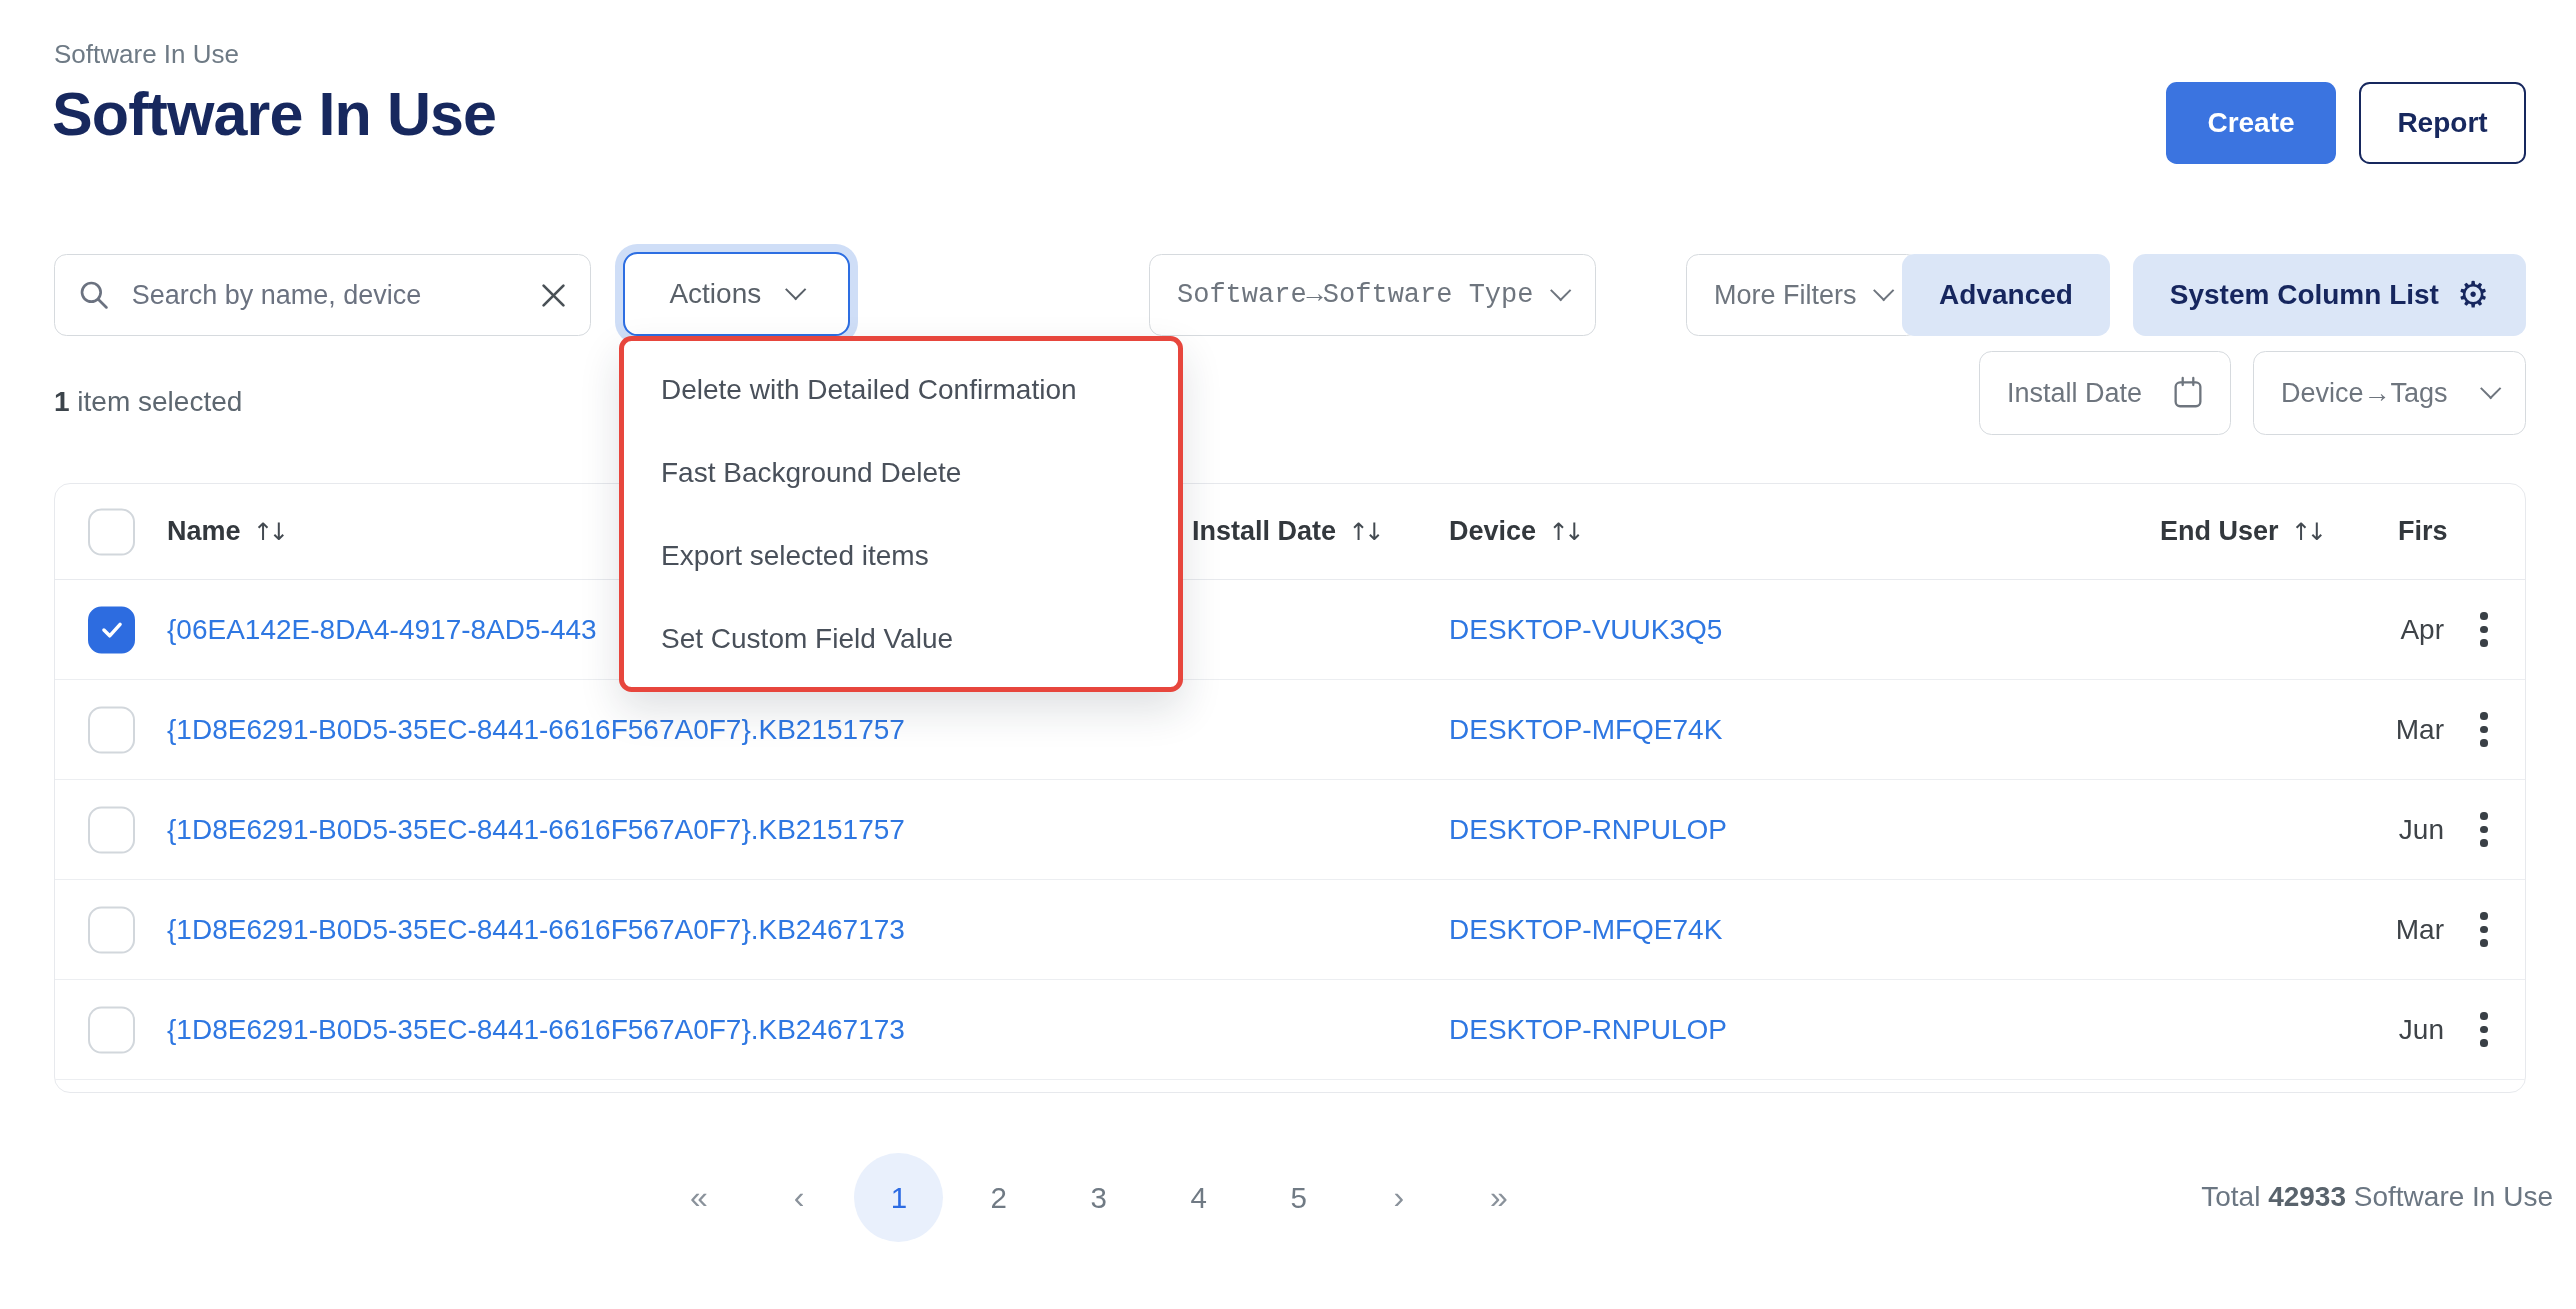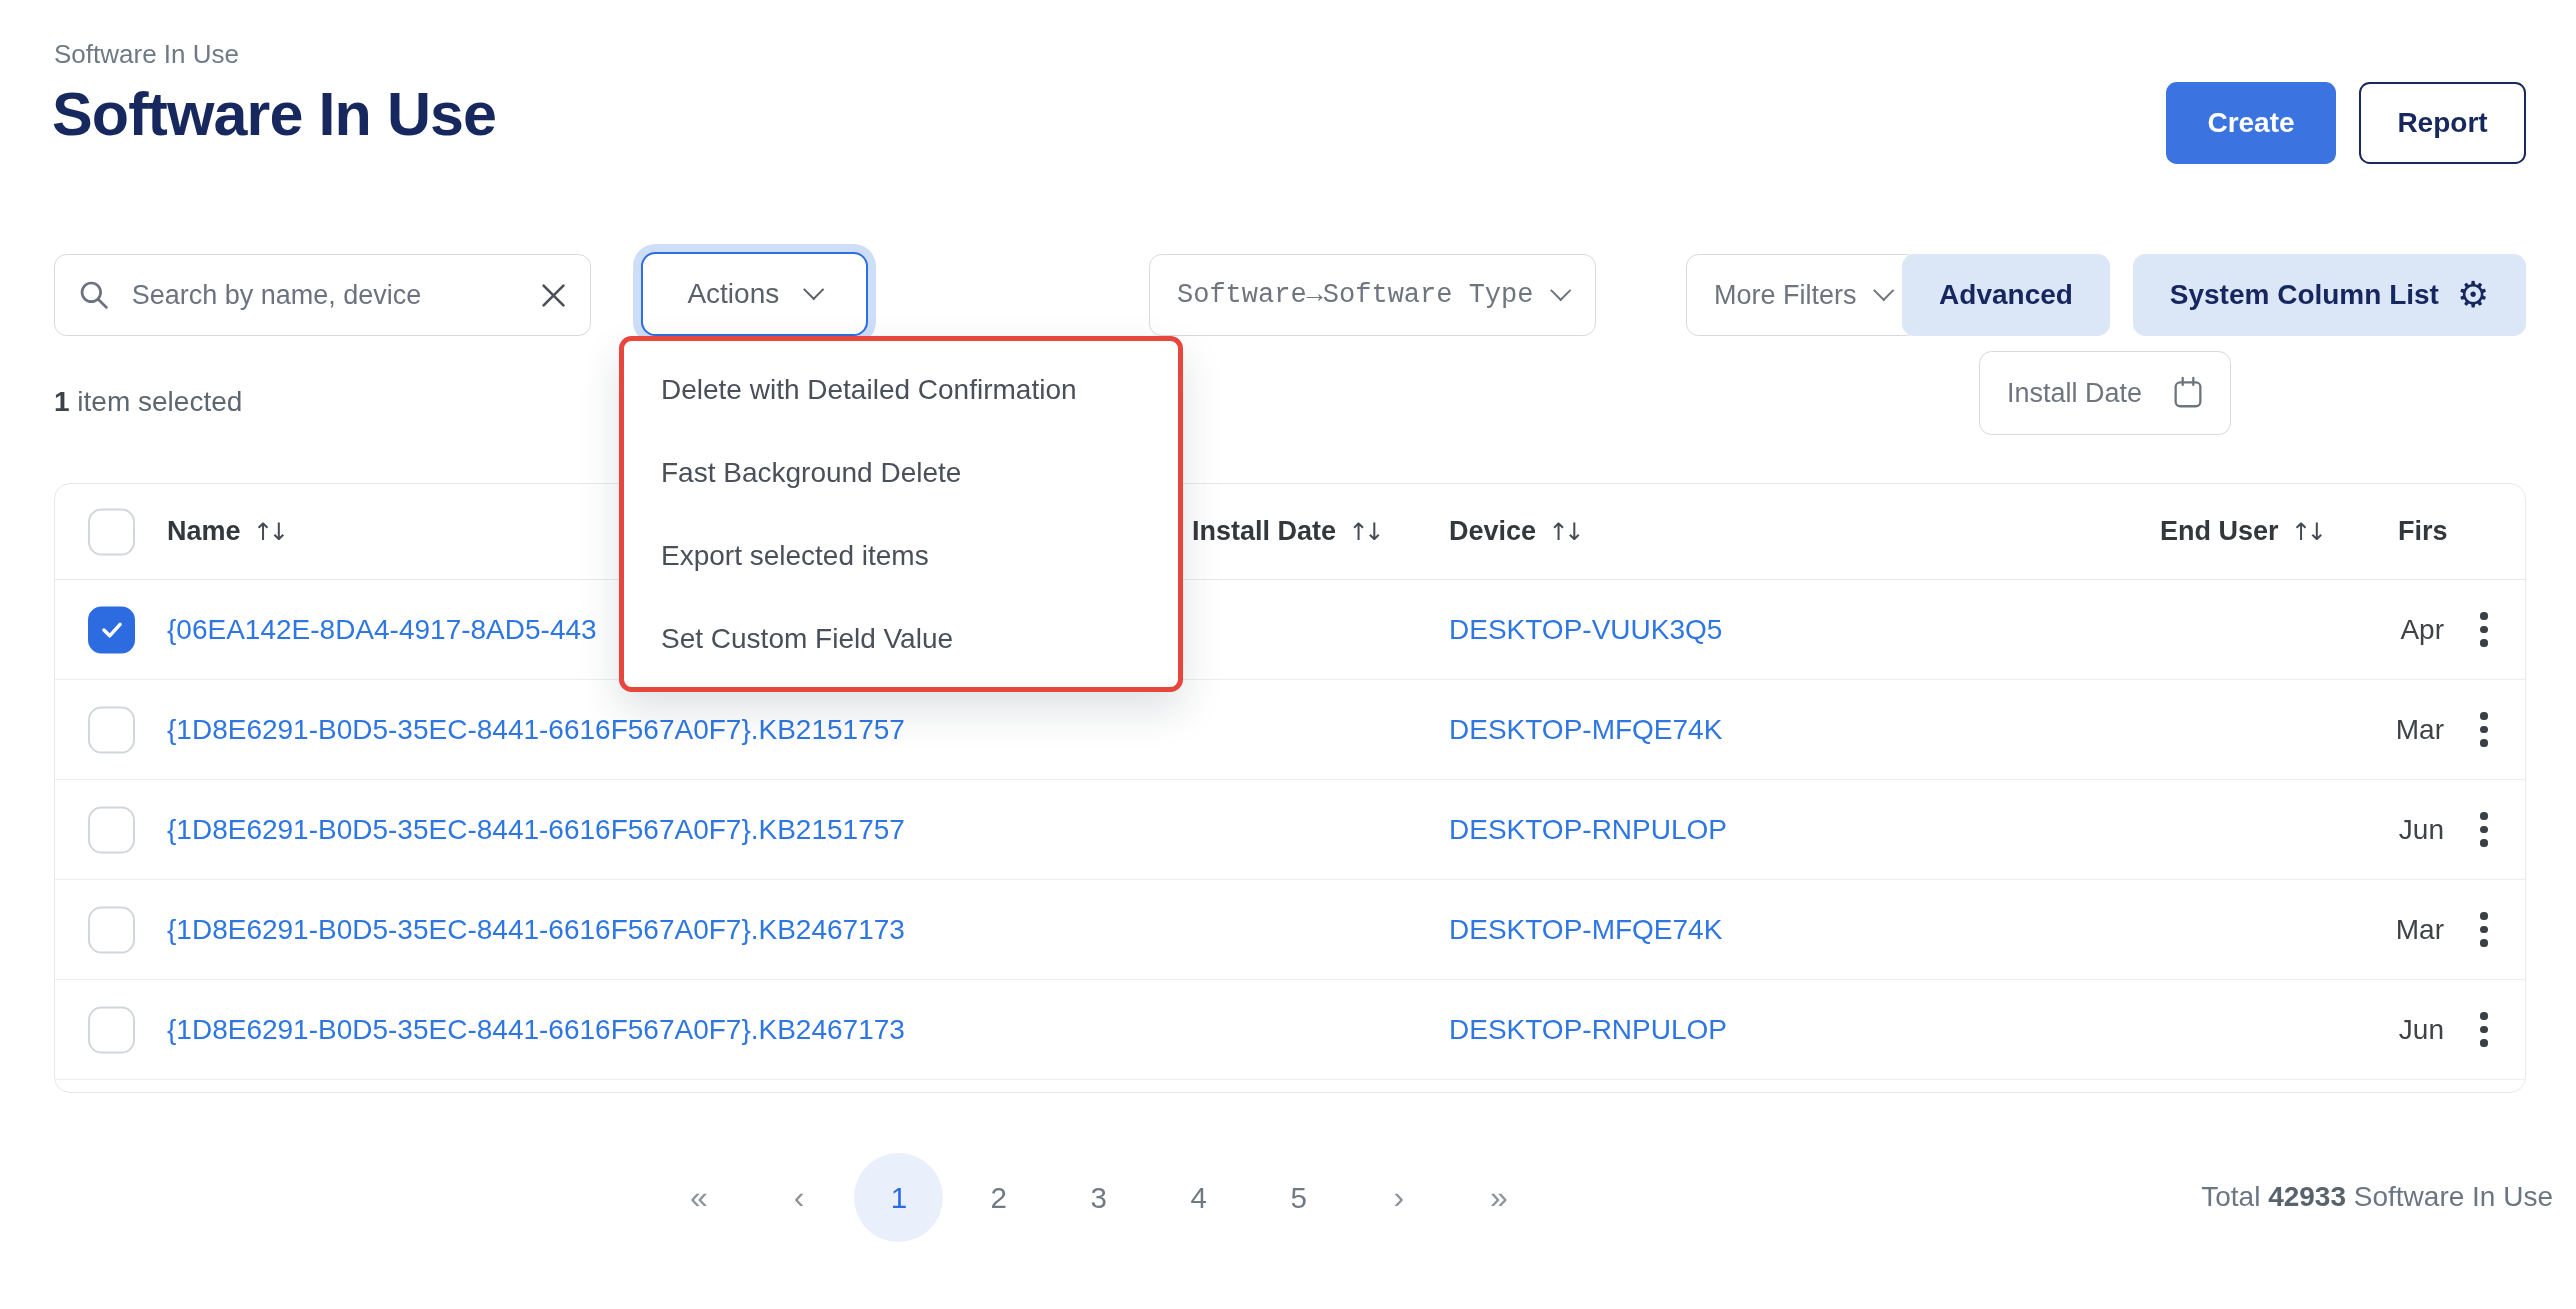--- a/index.html
+++ b/index.html
@@ -15,21 +15,21 @@
   .btn-report{left:2359px;top:82px;width:167px;height:82px;background:#fff;color:#17285e;border:2.7px solid #17285e;}
 
   
   .search-box{position:absolute;left:54px;top:254px;width:537px;height:82px;box-sizing:border-box;
               border:1.8px solid #d6dade;border-radius:12.5px;display:flex;align-items:center;padding:0 23px;gap:19.7px;background:#fff;}
   .search-box input{border:0;outline:0;flex:1;font-size:27px;color:#3c434a;font-family:"Liberation Sans",sans-serif;background:transparent;}
   .search-box input::placeholder{color:#6b7280;opacity:1;}
 
   .actions-btn{position:absolute;left:623px;top:252px;width:227px;height:84px;box-sizing:border-box;background:#fff;
                border:2.7px solid #2d6ee2;border-radius:14.3px;box-shadow:0 0 0 8px #cfdef7;
-               display:flex;align-items:center;justify-content:center;gap:27px;font-size:28px;color:#596068;cursor:pointer;margin-left:18px;}
+               display:flex;align-items:center;justify-content:center;gap:27px;font-size:28px;color:#596068;cursor:pointer;}
 
   .select{position:absolute;height:82px;box-sizing:border-box;border:1.8px solid #d6dade;border-radius:12.5px;background:#fff;
           display:flex;align-items:center;justify-content:space-between;padding:0 27px;font-size:27px;color:#6e757e;cursor:pointer;}
   .sel-software{left:1149px;top:254px;width:447px;font-family:Liberation Mono, monospace;}
   .sel-morefilters{left:1686px;top:254px;width:233px;}
   .pill{position:absolute;height:82px;background:#dbe6f7;border-radius:12.5px;display:flex;align-items:center;justify-content:center;
         gap:18px;font-size:28px;font-weight:700;color:#16265e;cursor:pointer;}
   .pill-advanced{left:1902px;top:254px;width:208px;}
   .pill-syscol{left:2133px;top:254px;width:393px;}
 
@@ -132,20 +132,24 @@
   </div>
 
   <div class="select sel-installdate">
     <span>Install Date</span>
     <svg class="icon-svg" width="30" height="34" viewBox="0 0 34 38">
       <rect x="3" y="7" width="28" height="27" rx="5" fill="none" stroke="#6e757e" stroke-width="2.6"></rect>
       <line x1="11" y1="2" x2="11" y2="10" stroke="#6e757e" stroke-width="2.6" stroke-linecap="round"></line>
       <line x1="23" y1="2" x2="23" y2="10" stroke="#6e757e" stroke-width="2.6" stroke-linecap="round"></line>
     </svg>
   </div>
+  <div class="select sel-devicetags">
+    <span>Device→Tags</span>
+    <span class="chevron"></span>
+  </div>
 
   <div class="selection-status"><b>1</b><span> item selected</span></div>
 
   <div class="card">
     <div class="thead">
       <div class="checkbox"></div>
       <div class="th col-name">
         <span>Name</span>
         <span class="sort-ic">↑↓</span>
       </div>

